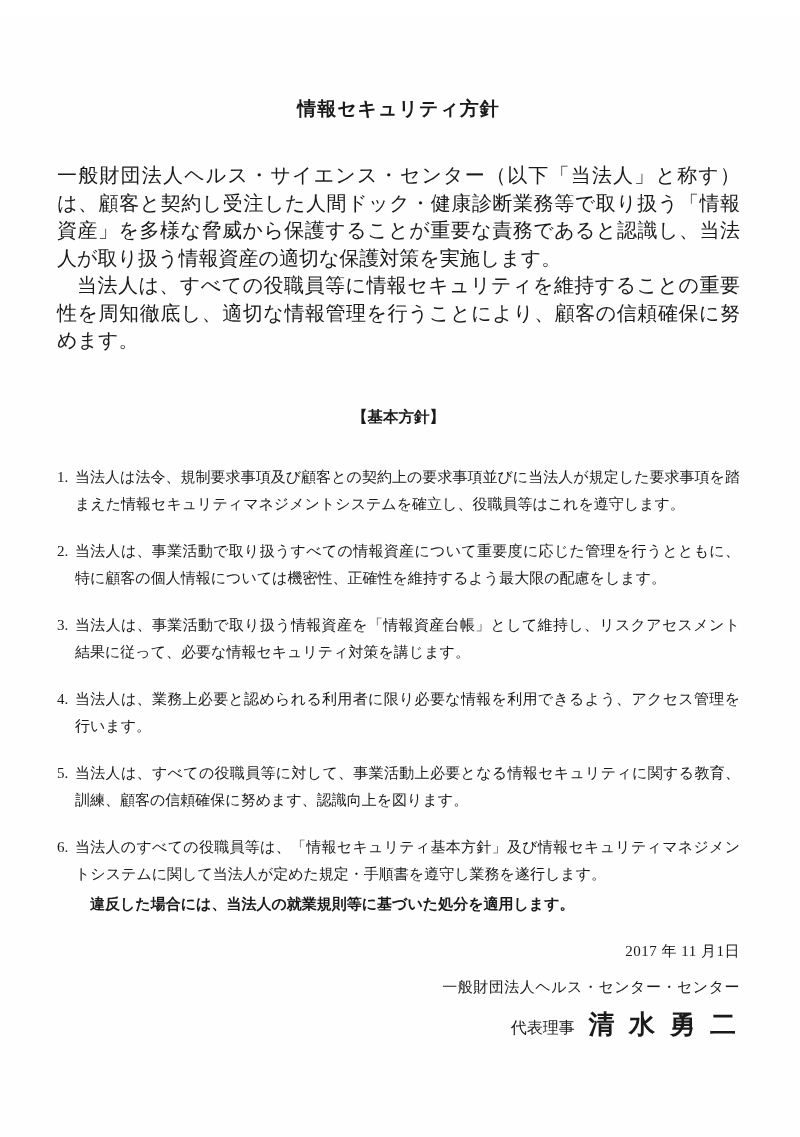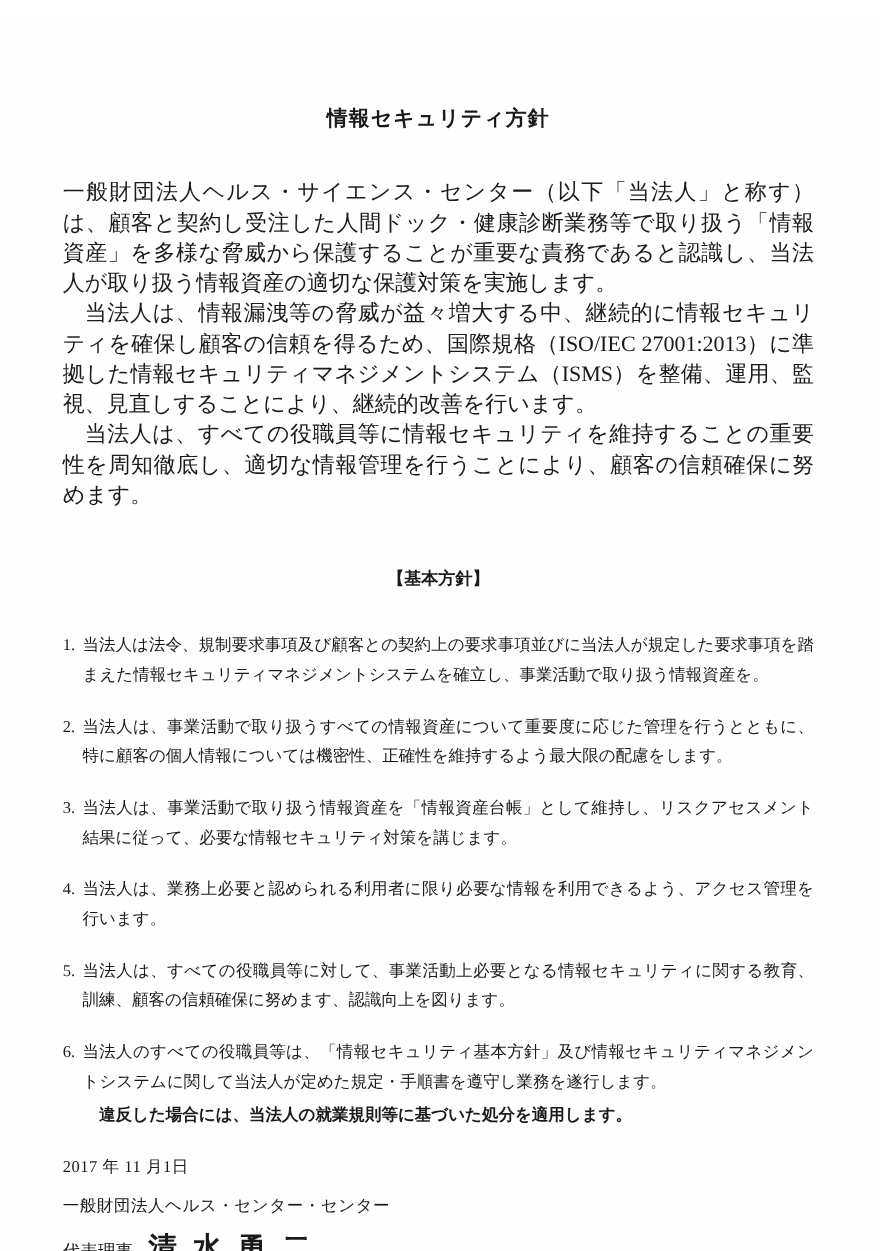--- a/index.html
+++ b/index.html
@@ -62,20 +62,21 @@
     top: 0;
     width: 18px;
   }
   .item-note {
     text-indent: 1em;
     margin-top: 3px;
     font-weight: bold;
   }
   .doc-footer {
     margin-top: 16px;
+    text-align: right;
     font-size: 15px;
   }
   .footer-date {
     line-height: 27px;
     letter-spacing: 0.5px;
   }
   .footer-org {
     margin-top: 9px;
     line-height: 27px;
     letter-spacing: 0.5px;
@@ -96,31 +97,30 @@
 </style>
 </head>
 <body>
 
 <div class="page">
 
   <h1 class="doc-title">情報セキュリティ方針</h1>
 
   <div class="intro">
     <p>一般財団法人ヘルス・サイエンス・センター（以下「当法人」と称す）は、顧客と契約し受注した人間ドック・健康診断業務等で取り扱う「情報資産」を多様な脅威から保護することが重要な責務であると認識し、当法人が取り扱う情報資産の適切な保護対策を実施します。</p>
-    <p class="indent">当法人は、情報漏洩等の脅威が益々増大する中、継続的に情報セキュリティを確保し顧客の信頼を得るため、国際規格（ISO/IEC 27001:2013）に準拠した情報セキュリティマネジメントシステム（ISMS）を整備、運用、監視、見直しすることにより、継続的改善を行います。</p>
     <p class="indent">当法人は、すべての役職員等に情報セキュリティを維持することの重要性を周知徹底し、適切な情報管理を行うことにより、顧客の信頼確保に努めます。</p>
   </div>
 
   <h2 class="section-heading">【基本方針】</h2>
 
   <ol class="policy-list">
 
     <li class="policy-item">
       <span class="item-number">1.</span>
-      <div class="item-text">当法人は法令、規制要求事項及び顧客との契約上の要求事項並びに当法人が規定した要求事項を踏まえた情報セキュリティマネジメントシステムを確立し、事業活動で取り扱う情報資産を。</div>
+      <div class="item-text">当法人は法令、規制要求事項及び顧客との契約上の要求事項並びに当法人が規定した要求事項を踏まえた情報セキュリティマネジメントシステムを確立し、役職員等はこれを遵守します。</div>
     </li>
 
     <li class="policy-item">
       <span class="item-number">2.</span>
       <div class="item-text">当法人は、事業活動で取り扱うすべての情報資産について重要度に応じた管理を行うとともに、特に顧客の個人情報については機密性、正確性を維持するよう最大限の配慮をします。</div>
     </li>
 
     <li class="policy-item">
       <span class="item-number">3.</span>
       <div class="item-text">当法人は、事業活動で取り扱う情報資産を「情報資産台帳」として維持し、リスクアセスメント結果に従って、必要な情報セキュリティ対策を講じます。</div>

